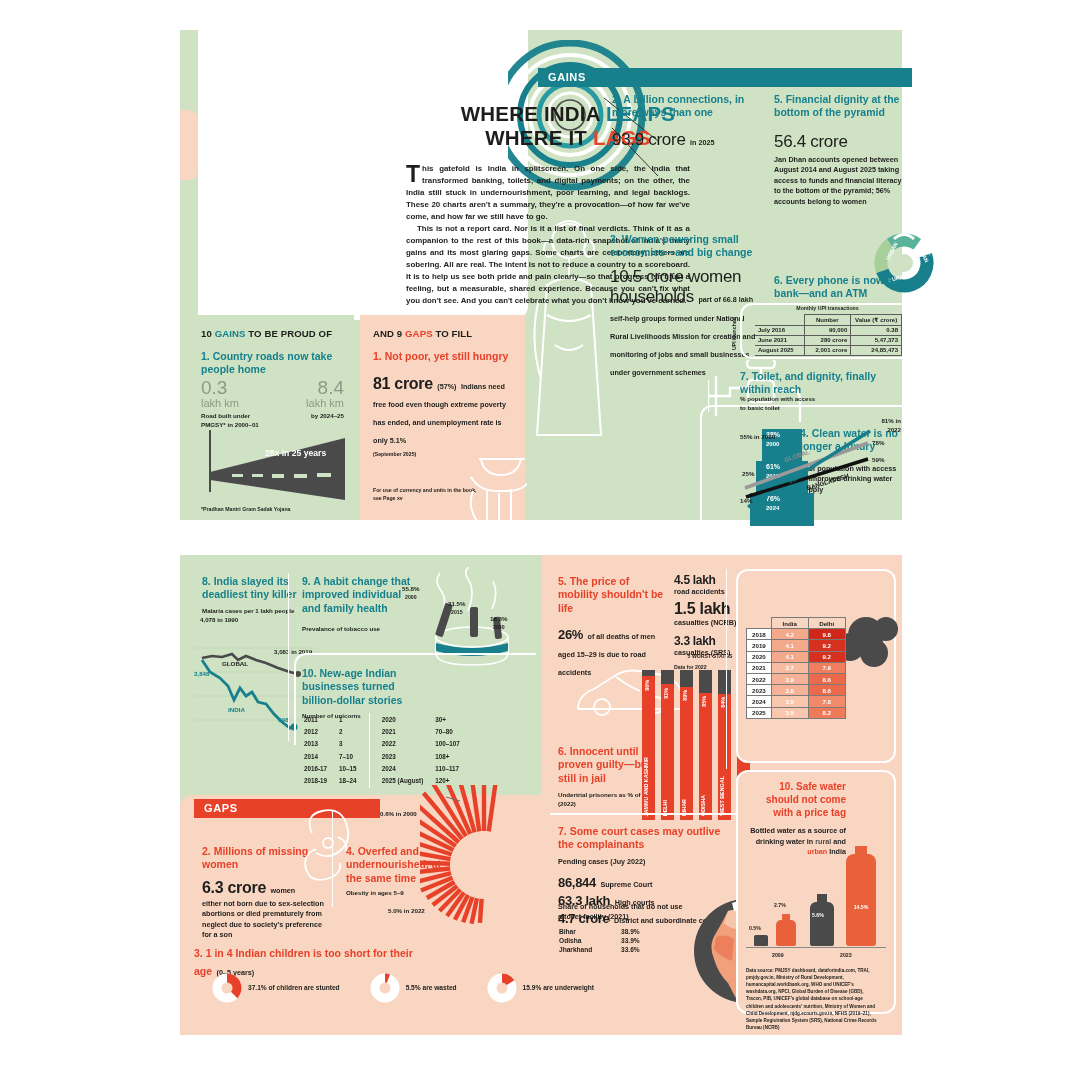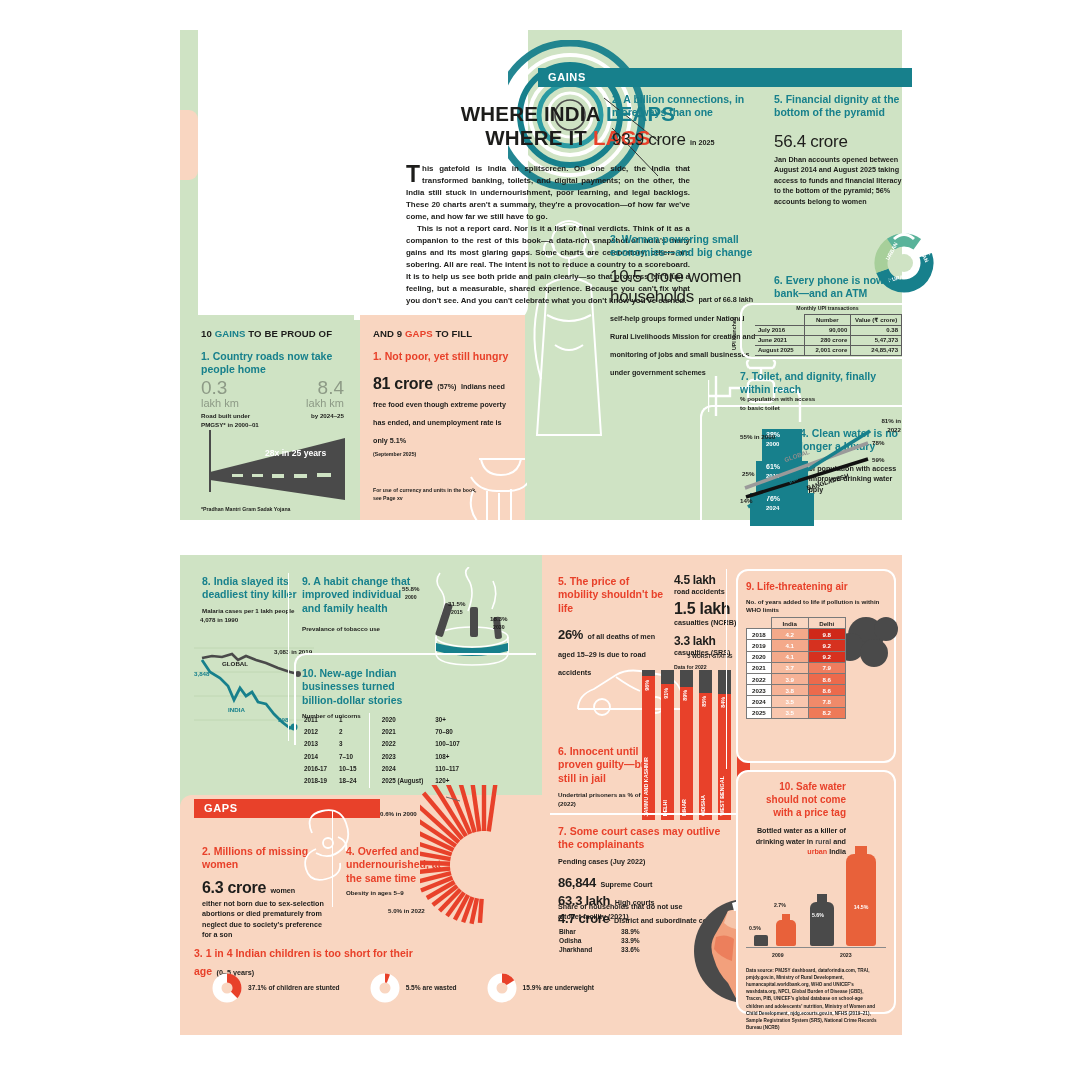--- a/index.html
+++ b/index.html
@@ -624,24 +624,20 @@
       <path d="M36 14 q12 -4 22 2 l-4 16 q-14 2 -22 -6 z" fill="#f6c6ab"></path>
       <path d="M24 40 q10 -4 18 2 l-2 22 q-12 -4 -18 -12 z" fill="#ec7f5c"></path>
       <path d="M88 40 q10 -6 14 2 q4 8 -4 12 q-8 4 -12 -4 z" fill="#ffffff"></path>
       <path d="M84 66 q10 0 12 8 q2 8 -6 10 q-8 0 -10 -8 z" fill="#ffffff"></path>
       <path d="M40 6 q8 -4 14 2 q-4 6 -12 6 z" fill="#ffffff"></path>
     </svg>
 
     <div style="position:absolute;left:546px;top:14px;width:1px;height:200px;background:#ffffff;"></div>
 
     <div style="position:absolute;left:556px;top:14px;width:156px;height:190px;background:#f9d6c1;border:2px solid #ffffff;border-radius:12px;"></div>
-    <div style="position:absolute;left:566px;top:26px;width:140px;">
-      <div class="h-num red" style="font-size:10px;">9. Life-threatening air</div>
-      <div class="tiny" style="margin-top:4px;">No. of years added to life if pollution is within WHO limits</div>
-    </div>
     <svg style="position:absolute;left:652px;top:58px;" width="72" height="60">
       <g fill="#4a4a4a">
         <circle cx="34" cy="22" r="18"></circle>
           <circle cx="54" cy="16" r="12"></circle>
         <circle cx="18" cy="34" r="14"></circle>
           <circle cx="42" cy="40" r="14"></circle>
       </g>
     </svg>
     <div style="position:absolute;left:566px;top:62px;">
       <table class="air">
@@ -692,21 +688,21 @@
               <td class="v" style="background:#ee7a58;">8.2</td>
             </tr>
       </tbody>
         </table>
     </div>
 
     <div style="position:absolute;left:556px;top:215px;width:156px;height:240px;background:#f9d6c1;border:2px solid #ffffff;border-radius:12px;"></div>
     <div style="position:absolute;left:566px;top:226px;width:100px;text-align:right;">
       <div class="h-num red" style="font-size:10px;">10. Safe water should not come with a price tag</div>
       <div class="sub" style="margin-top:7px;">
-        <span>Bottled water as a killer of drinking water in </span><span style="color:#4a4a4a;">rural</span><span> and </span><span class="red">urban</span><span> India</span>
+        <span>Bottled water as a source of drinking water in </span><span style="color:#4a4a4a;">rural</span><span> and </span><span class="red">urban</span><span> India</span>
       </div>
     </div>
 
     <div style="position:absolute;left:566px;top:290px;width:140px;height:115px;">
 
       <div style="position:absolute;left:8px;bottom:14px;width:14px;height:11px;background:#4a4a4a;border-radius:2px 2px 1px 1px;"></div>
       <div class="micro" style="position:absolute;left:3px;bottom:27px;">0.5%</div>
 
       <div style="position:absolute;left:30px;bottom:14px;width:20px;height:26px;background:#e8613a;border-radius:5px 5px 2px 2px;"></div>
       <div style="position:absolute;left:36px;bottom:38px;width:8px;height:8px;background:#e8613a;"></div>

